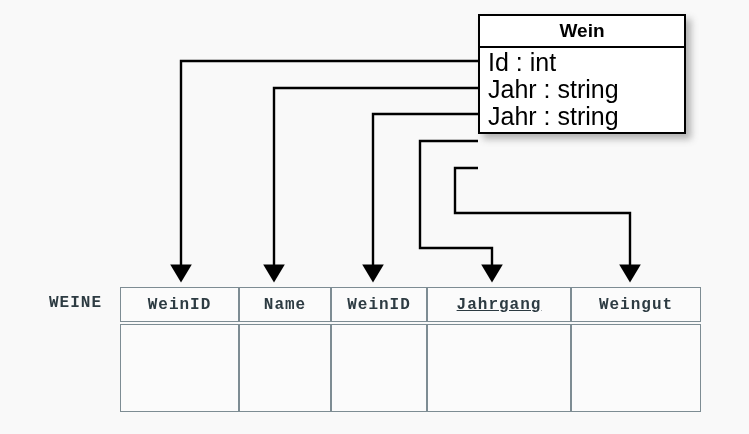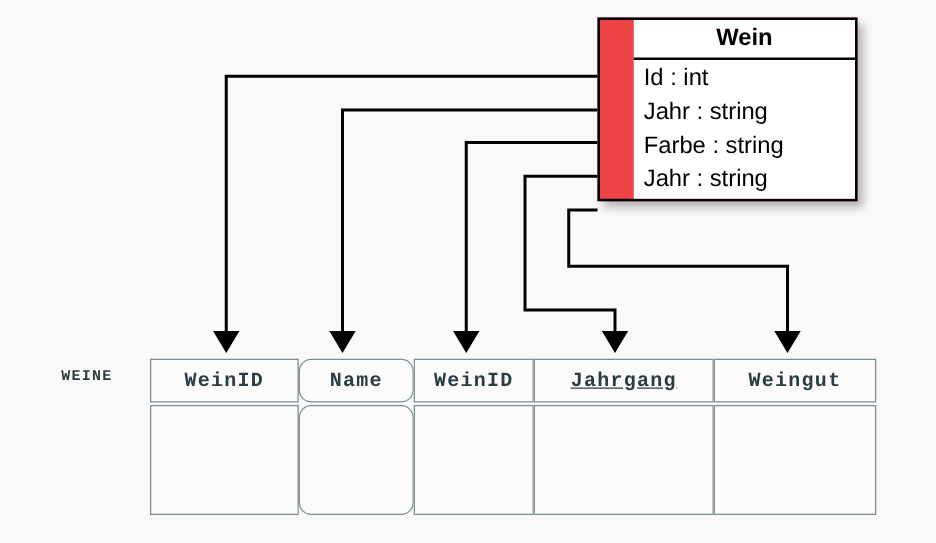--- a/index.html
+++ b/index.html
@@ -31,54 +31,53 @@
     pointer-events: none;
   }
   
   #class-box {
     position: absolute;
     left: 478px;
     top: 14px;
     width: 208px;
     box-sizing: border-box;
     border: 2px solid #000;
-    background: #ef4444;
+    background: #4c1d95;
     box-shadow: 5px 5px 7px rgba(90, 90, 90, 0.45);
-    padding-left: 27px;
   }
   #class-title {
     text-align: center;
     font-weight: bold;
     font-size: 19px;
     line-height: 30px;
     height: 30px;
     color: #000;
     border-bottom: 2px solid #000;
     background: #ffffff;
   }
   #class-attrs {
     padding: 1px 0 2px 0;
     background: #ffffff;
   }
   .attr-row {
-    font-size: 19px;
+    font-size: 25px;
     line-height: 27px;
     height: 27px;
     color: #000;
     padding-left: 8px;
     white-space: nowrap;
   }
   
   #table-label {
     position: absolute;
     left: 49px;
     top: 294px;
     font-family: "Liberation Mono", "DejaVu Sans Mono", monospace;
     font-weight: bold;
-    font-size: 12px;
+    font-size: 16px;
     letter-spacing: 1px;
     color: #2d3b42;
   }
   #rel-table {
     position: absolute;
     left: 120px;
     top: 287px;
     border-collapse: separate;
     border-spacing: 0;
   }
@@ -101,21 +100,21 @@
     border: none;
     background: transparent;
     padding: 0;
     font-size: 0;
     line-height: 0;
   }
   #rel-table tr.body-row td {
     height: 86px;
   }
   .col-weinid   { width: 117px; }
-  .col-name     { width: 90px; border-radius: 10px;  }
+  .col-name     { width: 90px;  }
   .col-farbe    { width: 94px;  }
   .col-jahrgang { width: 142px; text-decoration: underline; }
   .col-weingut  { width: 128px; }
 </style>
 </head>
 <body>
 
 <div id="stage">
 
   <svg id="connectors" viewBox="0 0 749 434" width="749" height="434">
@@ -134,21 +133,20 @@
     <path d="M478,141 L420,141 L420,248 L492,248 L492,268" fill="none" stroke="#000" stroke-width="2.4" marker-end="url(#arrowhead)"></path>
 
     <path d="M478,168 L455,168 L455,213 L630,213 L630,268" fill="none" stroke="#000" stroke-width="2.4" marker-end="url(#arrowhead)"></path>
   </svg>
 
   <div id="class-box">
     <div id="class-title">Wein</div>
     <div id="class-attrs">
       <div class="attr-row">Id : int</div>
       <div class="attr-row">Jahr : string</div>
-      <div class="attr-row">Farbe : string</div>
       <div class="attr-row">Jahr : string</div>
     </div>
   </div>
 
   <div id="table-label">WEINE</div>
 
   <table id="rel-table">
     <tbody>
         <tr class="header-row">
       <td class="col-weinid">WeinID</td>

